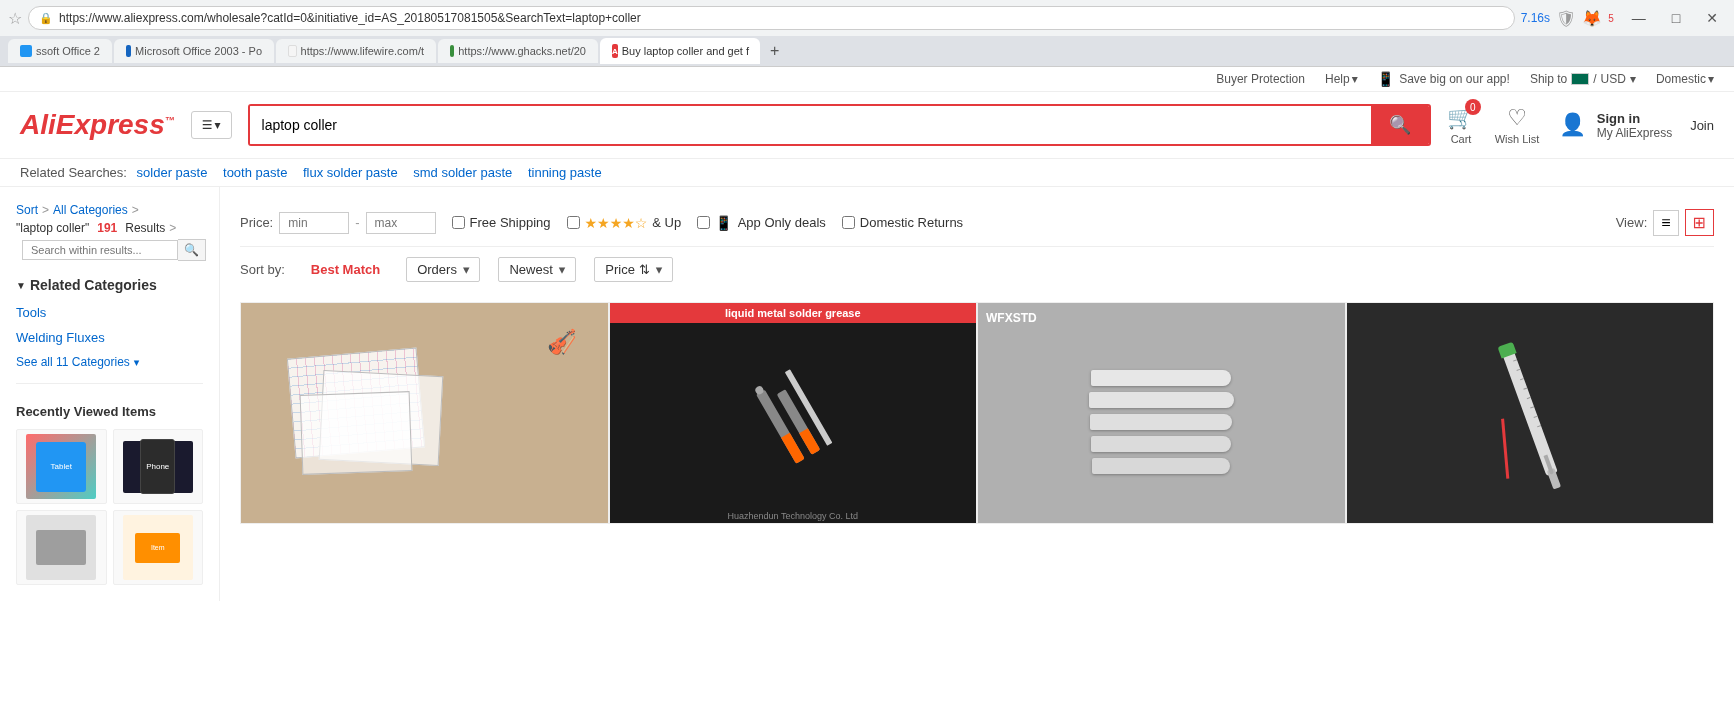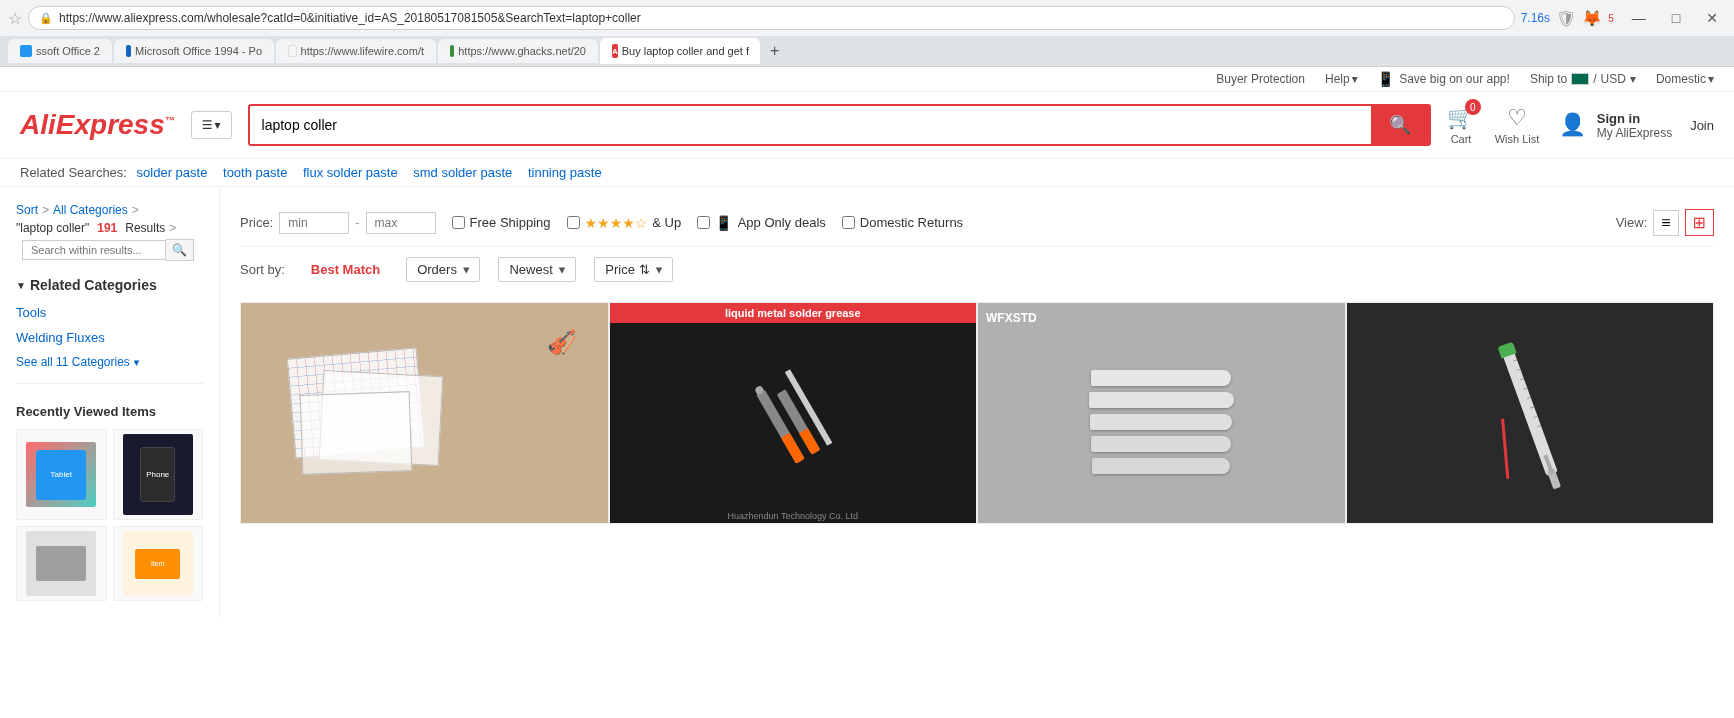--- a/index.html
+++ b/index.html
@@ -139,21 +139,21 @@
     <span class="win-btn">✕</span>
   </div>
 
   <div class="tabs-row">
     <div class="browser-tab">
       <div class="tab-favicon" style="background:#2196F3;width:12px;height:12px;border-radius:2px;"></div>
       <span style="font-size:11px;color:#555;max-width:120px;overflow:hidden;text-overflow:ellipsis;">ssoft Office 2</span>
     </div>
     <div class="browser-tab">
       <div class="tab-favicon" style="background:#1565c0;width:12px;height:12px;border-radius:2px;"></div>
-      <span style="font-size:11px;color:#555;">Microsoft Office 1994 - Po</span>
+      <span style="font-size:11px;color:#555;">Microsoft Office 2003 - Po</span>
     </div>
     <div class="browser-tab">
       <div class="tab-favicon" style="background:#f5f5f5;width:12px;height:12px;border-radius:2px;border:1px solid #ddd;"></div>
       <span style="font-size:11px;color:#555;">https://www.lifewire.com/t</span>
     </div>
     <div class="browser-tab">
       <div class="tab-favicon" style="background:#388e3c;width:12px;height:12px;border-radius:2px;"></div>
       <span style="font-size:11px;color:#555;">https://www.ghacks.net/20</span>
     </div>
     <div class="browser-tab active">
@@ -238,42 +238,42 @@
     <div class="breadcrumb" style="margin-bottom:16px;flex-wrap:wrap;font-size:12px;">
       <a href="#">Sort</a>
       <span class="sep"> &gt; </span>
       <a href="#">All Categories</a>
       <span class="sep"> &gt; </span>
       <span>"laptop coller"</span>
       <span class="count" style="margin-left:4px;color:#e4393c;font-weight:bold;">191</span>
       <span style="margin-left:2px;">Results</span>
       <span class="sep"> &gt; </span>
       <div class="search-within">
-        <input type="text" class="search-input" style="border: 1px solid rgb(204, 204, 204); padding: 3px 8px; font-size: 11px; outline: none; width: 144px;" placeholder="Search within results...">
+        <input type="text" class="search-input" style="border: 1px solid rgb(204, 204, 204); padding: 3px 8px; font-size: 11px; outline: none; width: 156px;" placeholder="Search within results...">
         <button style="border:1px solid #ccc;border-left:none;background:#f5f5f5;padding:3px 6px;cursor:pointer;font-size:12px;">🔍</button>
       </div>
     </div>
 
     <div class="sidebar-section-title">Related Categories</div>
     <a href="#" class="sidebar-link">Tools</a>
     <a href="#" class="sidebar-link">Welding Fluxes</a>
     <a href="#" class="see-all-link">See all 11 Categories</a>
 
     <hr class="sidebar-divider">
 
     <div class="recently-viewed">
       <h3>Recently Viewed Items</h3>
       <div class="rv-grid">
         <div class="rv-item">
           <div style="width:70px;height:65px;background:linear-gradient(135deg,#ff6b6b,#4ecdc4);border-radius:2px;position:relative;overflow:hidden;display:flex;align-items:center;justify-content:center;">
             <div style="width:50px;height:50px;background:#2196F3;border-radius:3px;display:flex;align-items:center;justify-content:center;color:white;font-size:8px;text-align:center;">Tablet</div>
           </div>
         </div>
         <div class="rv-item">
-          <div style="width:70px;height:81px;background:#1a1a2e;border-radius:2px;display:flex;align-items:center;justify-content:center;">
+          <div style="width:70px;height:52px;background:#1a1a2e;border-radius:2px;display:flex;align-items:center;justify-content:center;">
             <div style="width:35px;height:55px;background:#2c2c2c;border-radius:3px;border:1px solid #444;display:flex;align-items:center;justify-content:center;color:white;font-size:8px;">Phone</div>
           </div>
         </div>
         <div class="rv-item">
           <div style="width:70px;height:65px;background:#e0e0e0;border-radius:2px;display:flex;align-items:center;justify-content:center;">
             <div style="width:50px;height:35px;background:#9e9e9e;border-radius:2px;"></div>
           </div>
         </div>
         <div class="rv-item">
           <div style="width:70px;height:65px;background:#fff3e0;border-radius:2px;display:flex;align-items:center;justify-content:center;">

